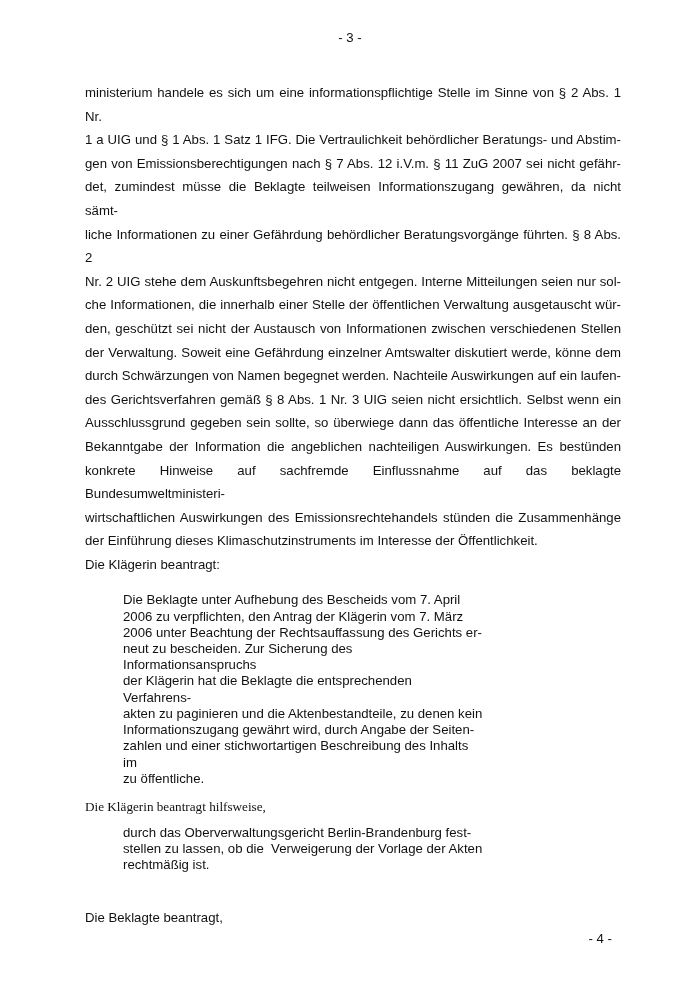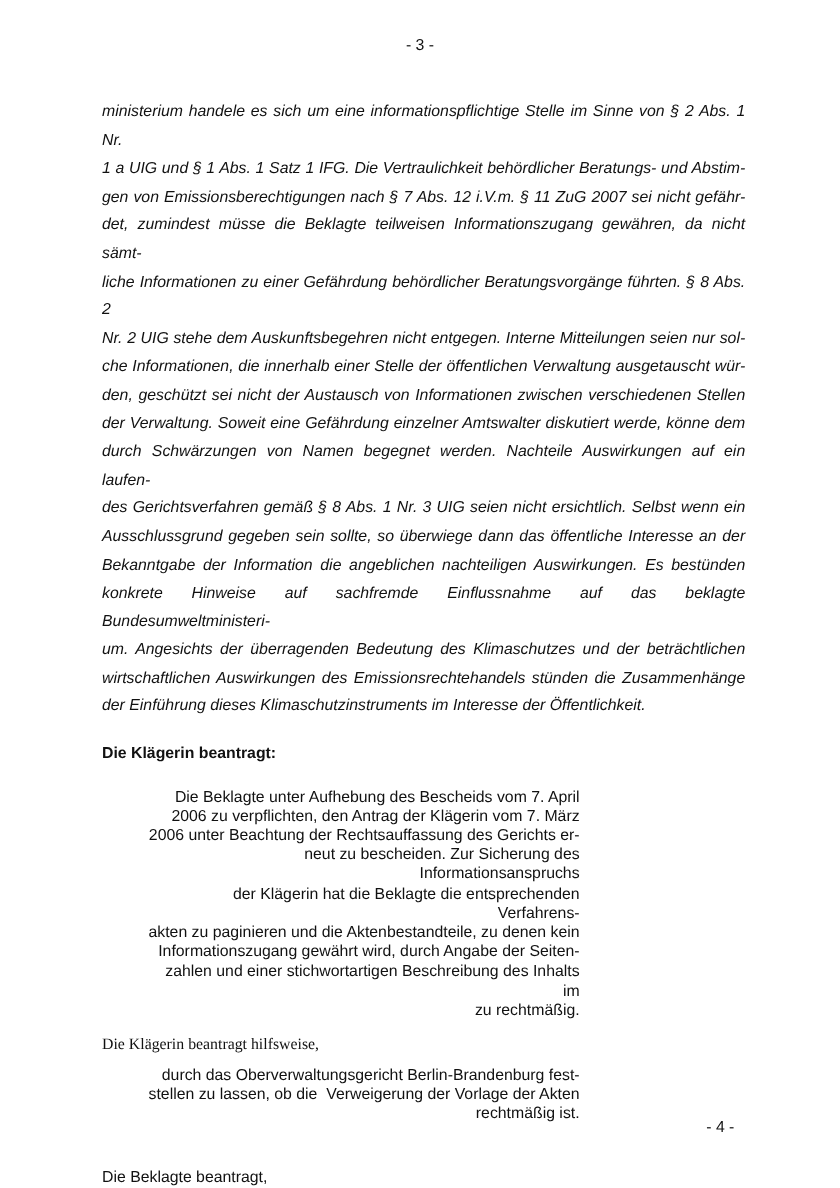--- a/index.html
+++ b/index.html
@@ -24,40 +24,38 @@
   }
   .main-paragraph {
     margin: 36px 0 0 85px;
     width: 536px;
     line-height: 23.6px;
   }
   .justified-lines > div {
     text-align: justify;
     text-align-last: justify;
     white-space: pre-wrap;
-    font-style: italic;
   }
   .justified-lines > div.last-line {
     text-align-last: left;
   }
   .intro {
     margin-left: 85px;
     line-height: 23.6px;
   }
-  .intro-claim     { margin-top: 16px; font-weight: bold; }
+  .intro-claim     { margin-top: 0; }
   .intro-alt       { margin-top: 8px; font-family: Liberation Serif, serif; }
   .intro-defendant { margin-top: 33px; }
   .indent-block {
     margin-left: 123px;
     line-height: 16.2px;
     width: 360px;
   }
   .indent-block > div {
     white-space: pre-wrap;
-    text-align: right;
   }
   .block-claim     { margin-top: 16px; }
   .block-alt       { margin-top: 6px; }
   .page-footer {
     position: absolute;
     right: 88px;
     bottom: 44px;
     line-height: 14px;
   }
 </style>
@@ -76,37 +74,36 @@
       <div>liche Informationen zu einer Gefährdung behördlicher Beratungsvorgänge führten. § 8 Abs. 2</div>
       <div>Nr. 2 UIG stehe dem Auskunftsbegehren nicht entgegen. Interne Mitteilungen seien nur sol-</div>
       <div>che Informationen, die innerhalb einer Stelle der öffentlichen Verwaltung ausgetauscht wür-</div>
       <div>den, geschützt sei nicht der Austausch von Informationen zwischen verschiedenen Stellen</div>
       <div>der Verwaltung. Soweit eine Gefährdung einzelner Amtswalter diskutiert werde, könne dem</div>
       <div>durch Schwärzungen von Namen begegnet werden. Nachteile Auswirkungen auf ein laufen-</div>
       <div>des Gerichtsverfahren gemäß § 8 Abs. 1 Nr. 3 UIG seien nicht ersichtlich. Selbst wenn ein</div>
       <div>Ausschlussgrund gegeben sein sollte, so überwiege dann das öffentliche Interesse an der</div>
       <div>Bekanntgabe der Information die angeblichen nachteiligen Auswirkungen. Es bestünden</div>
       <div>konkrete Hinweise auf sachfremde Einflussnahme auf das beklagte Bundesumweltministeri-</div>
-      <div>um. Angesichts der überragenden Bedeutung des Klimaschutzes und der beträchtlichen</div>
       <div>wirtschaftlichen Auswirkungen des Emissionsrechtehandels stünden die Zusammenhänge</div>
       <div class="last-line">der Einführung dieses Klimaschutzinstruments im Interesse der Öffentlichkeit.</div>
     </div>
 
   <div class="intro intro-claim">Die Klägerin beantragt:</div>
 
   <div class="indent-block block-claim">
       <div>Die Beklagte unter Aufhebung des Bescheids vom 7. April</div>
       <div>2006 zu verpflichten, den Antrag der Klägerin vom 7. März</div>
       <div>2006 unter Beachtung der Rechtsauffassung des Gerichts er-</div>
       <div>neut zu bescheiden. Zur Sicherung des Informationsanspruchs</div>
       <div>der Klägerin hat die Beklagte die entsprechenden Verfahrens-</div>
       <div>akten zu paginieren und die Aktenbestandteile, zu denen kein</div>
       <div>Informationszugang gewährt wird, durch Angabe der Seiten-</div>
       <div>zahlen und einer stichwortartigen Beschreibung des Inhalts im</div>
-      <div class="last-line">zu rechtmäßig.</div>
+      <div class="last-line">zu öffentliche.</div>
     </div>
 
   <div class="intro intro-alt">Die Klägerin beantragt hilfsweise,</div>
 
   <div class="indent-block block-alt">
       <div>durch das Oberverwaltungsgericht Berlin-Brandenburg fest-</div>
       <div>stellen zu lassen, ob die  Verweigerung der Vorlage der Akten</div>
       <div class="last-line">rechtmäßig ist.</div>
     </div>
 

